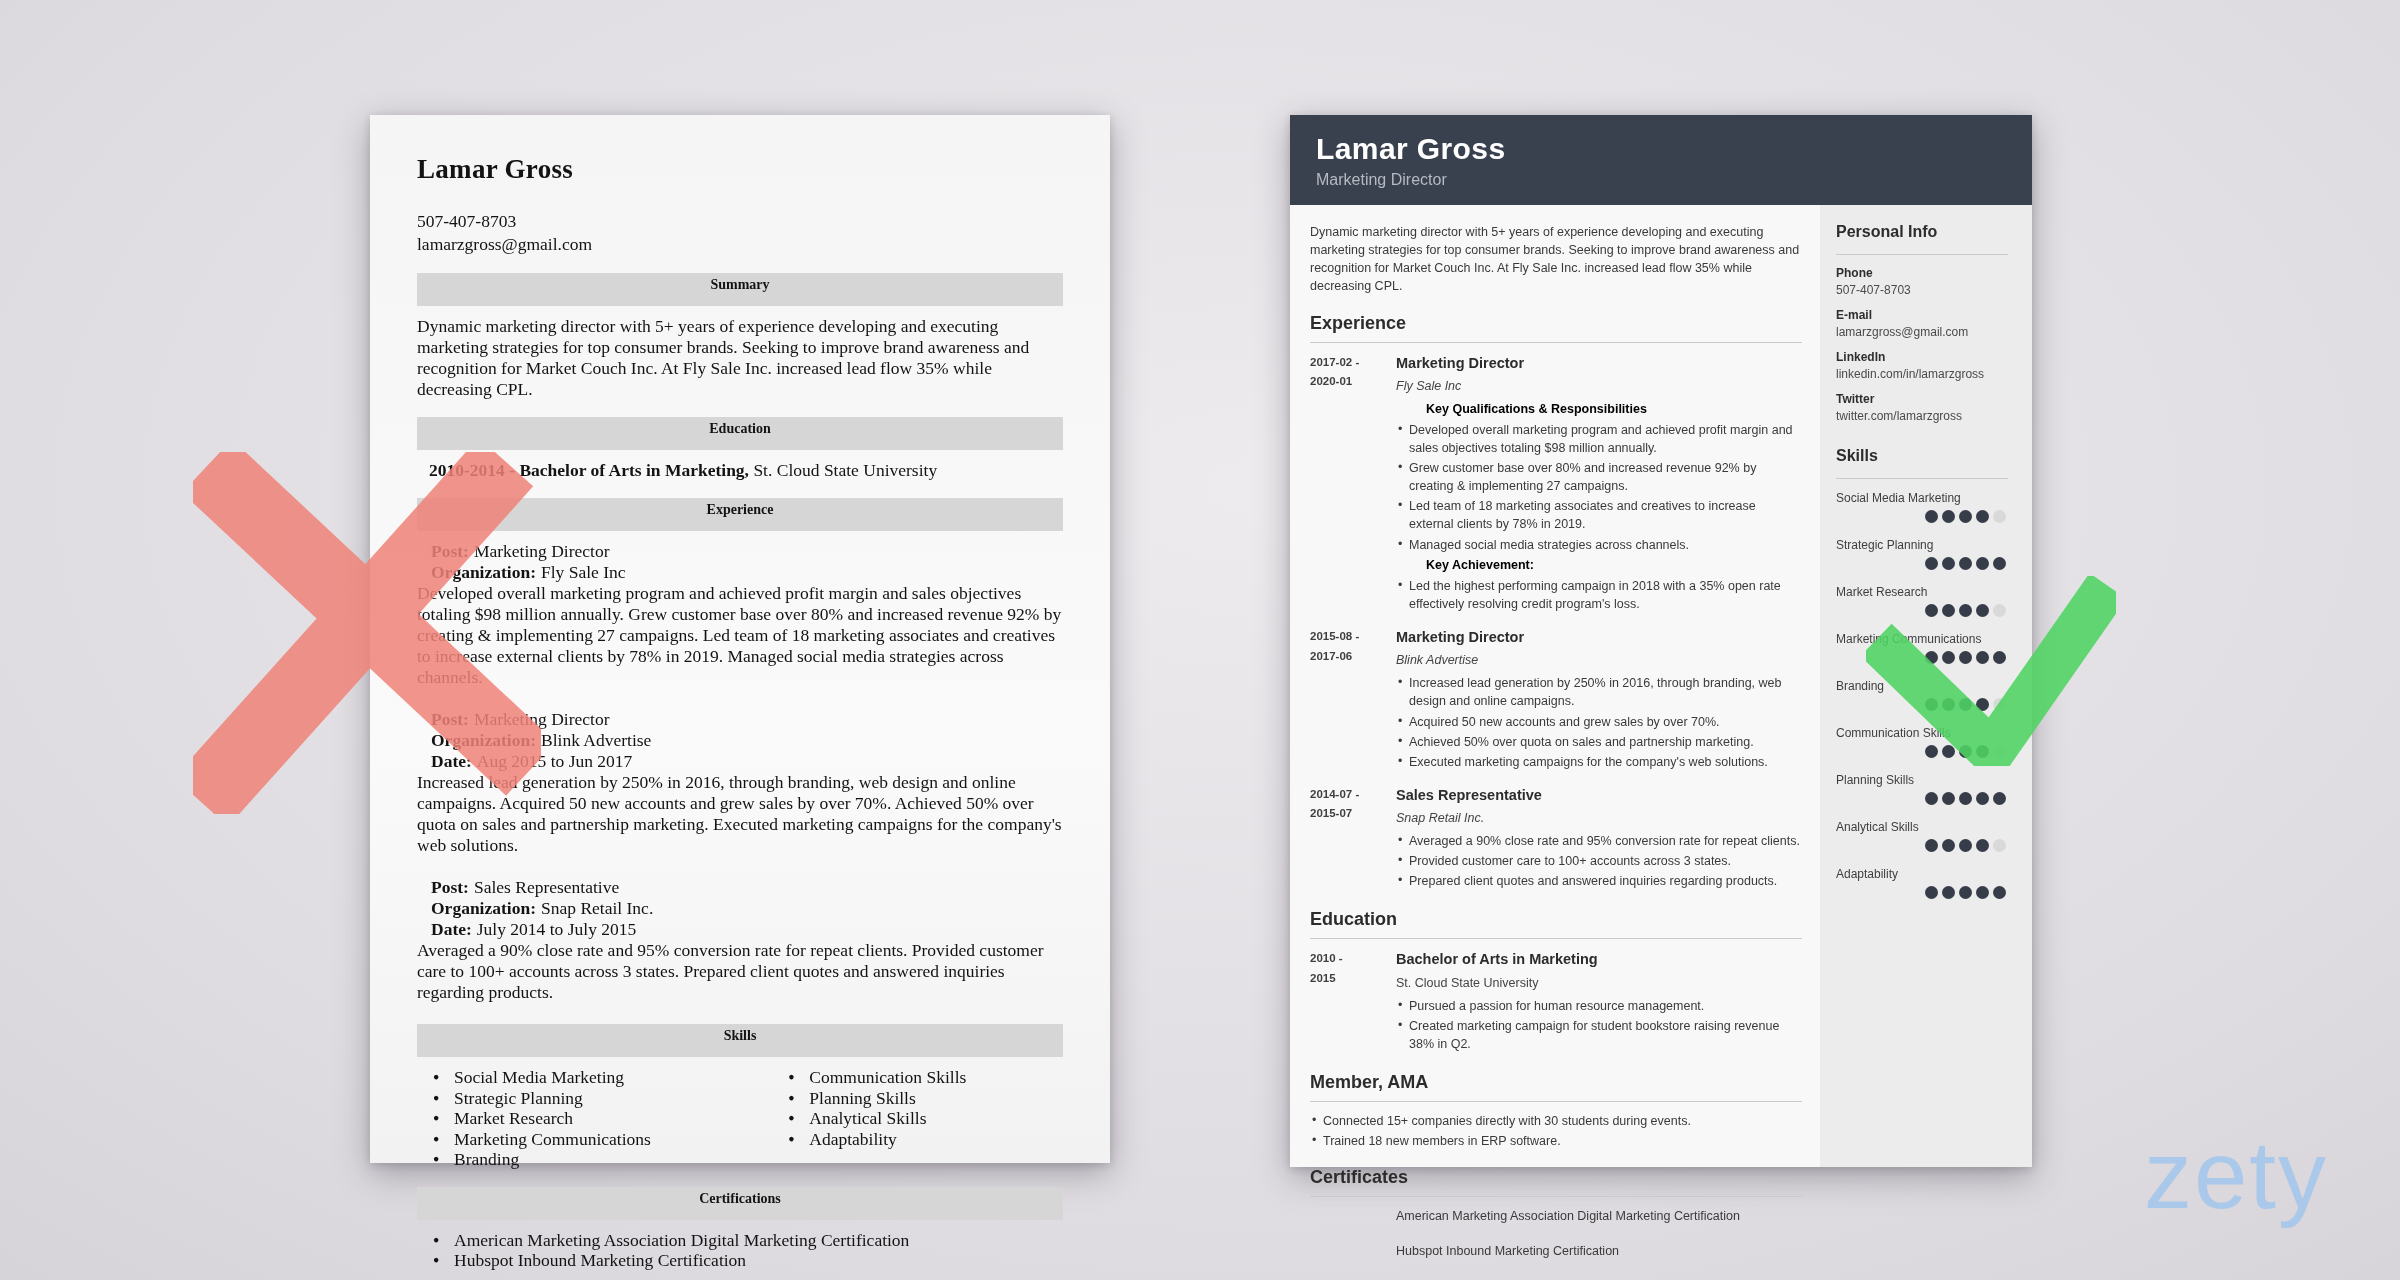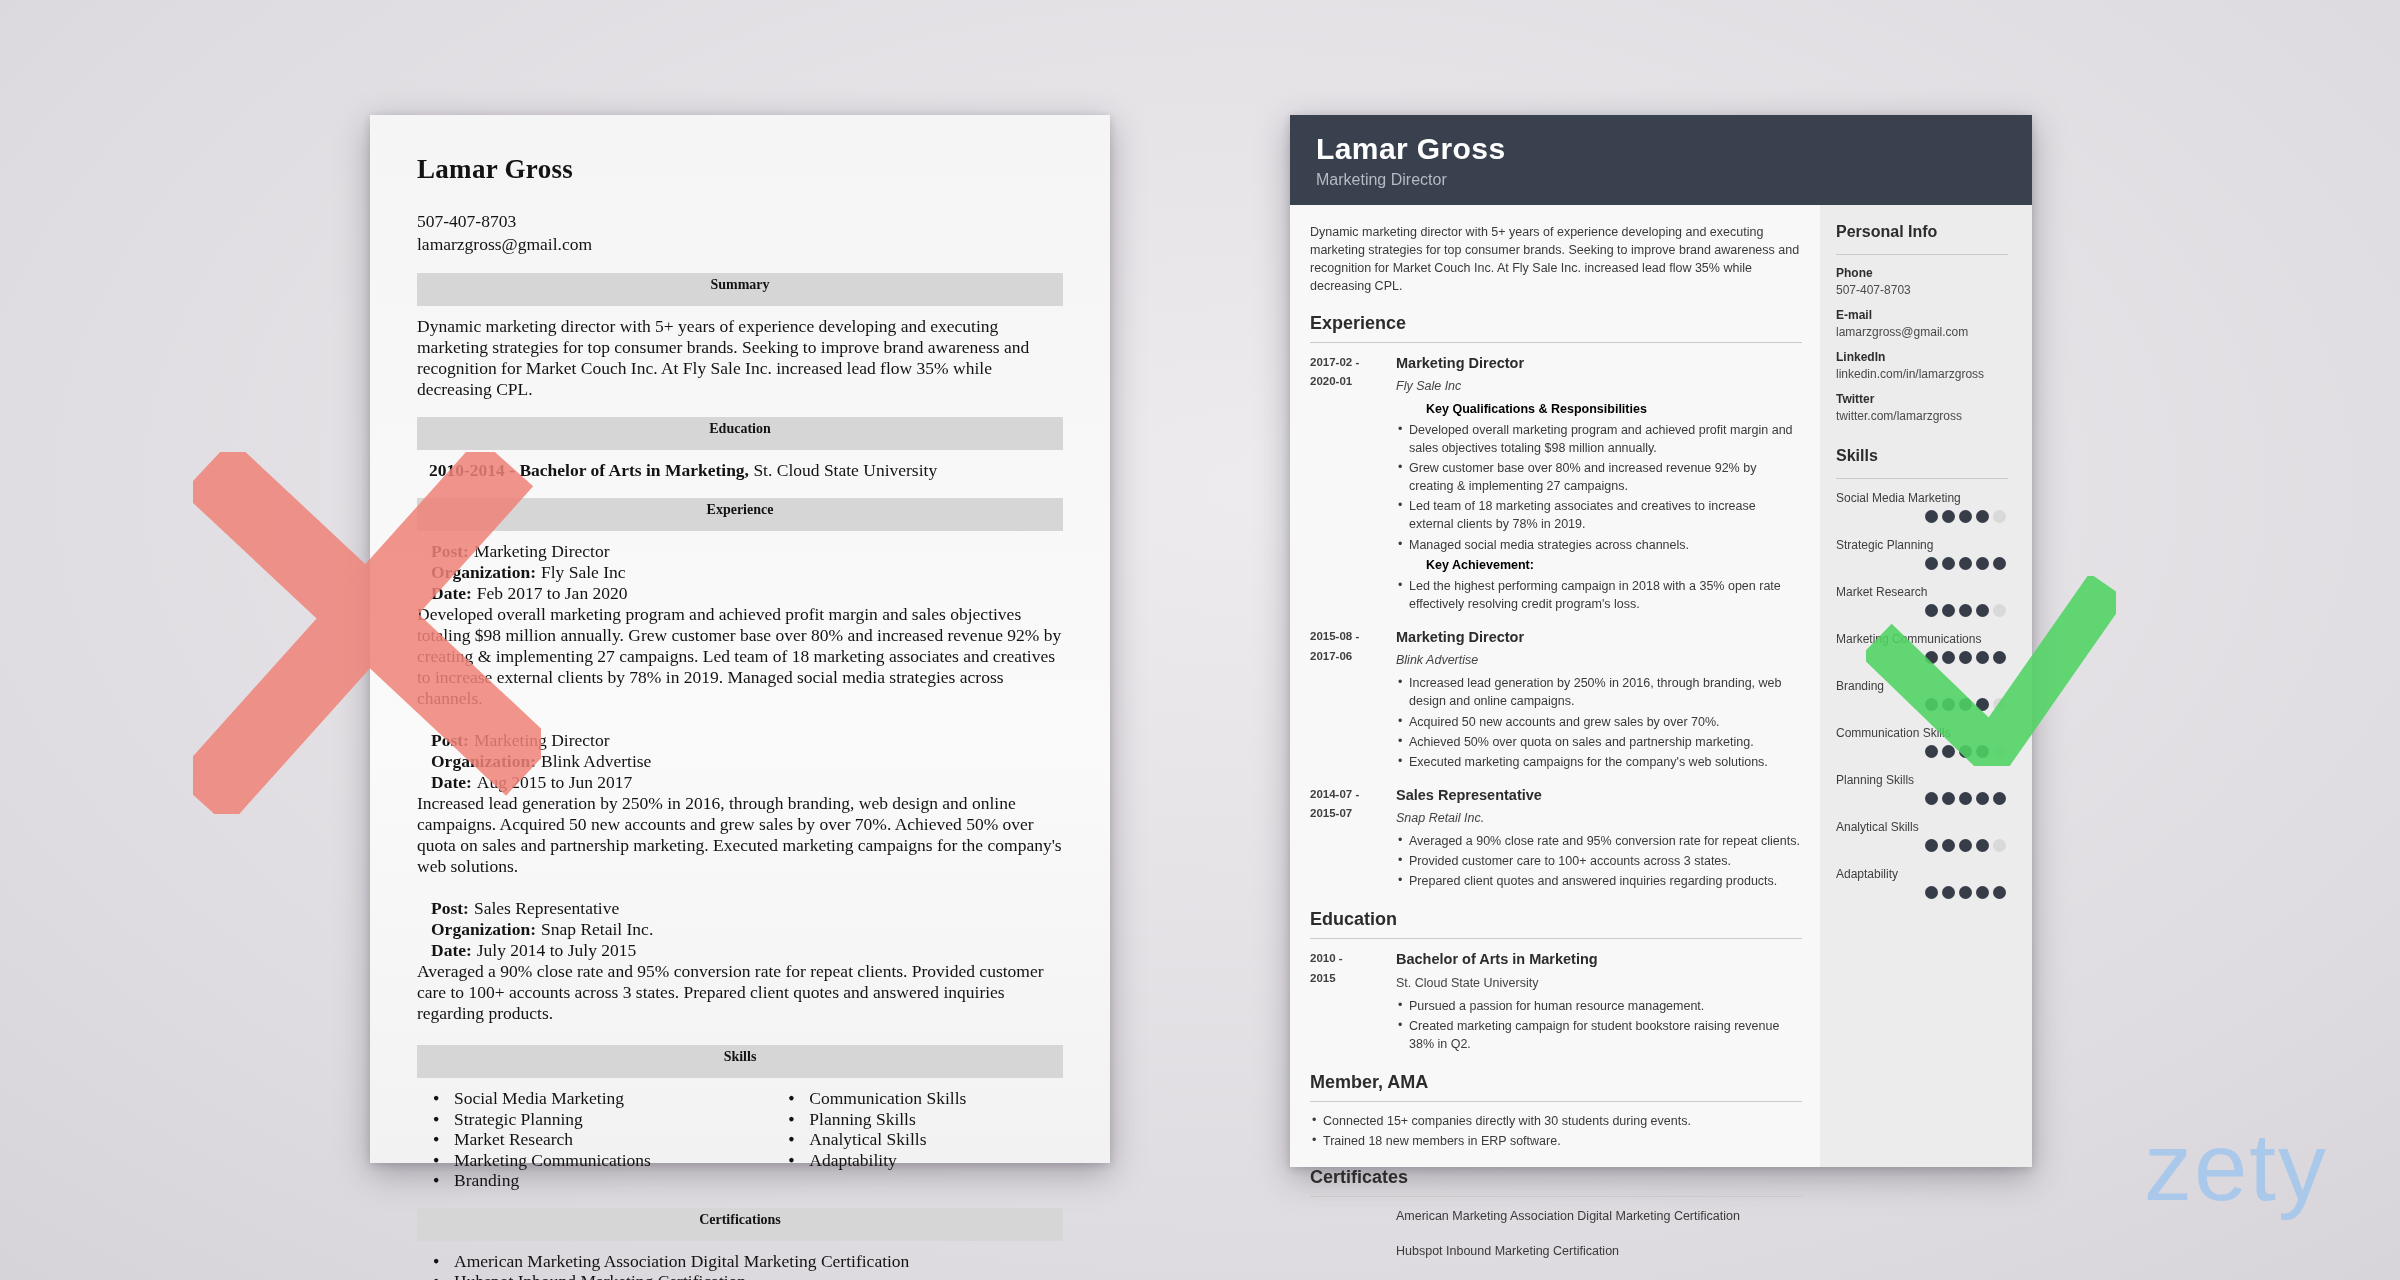--- a/index.html
+++ b/index.html
@@ -79,21 +79,21 @@
   .a-dots { text-align:right; margin-top:5px; padding-right:2px; }
   .dot { display:inline-block; width:13px; height:13px; border-radius:50%; background:#d9d9d9; margin-left:4px; }
   .dot.on { background:#363d49; }
 
   
   .cross-mark { position:absolute; left:193px; top:452px; width:348px; height:362px; opacity:.85; }
   .check-mark { position:absolute; left:1866px; top:576px; width:250px; height:190px; opacity:.88; }
 
   
   .zety {
-    position:absolute; right:72px; bottom:58px;
+    position:absolute; right:72px; bottom:50px;
     font-size:96px; font-weight:300; letter-spacing:2px;
     color:#a9c8ea; font-family:"Liberation Sans", sans-serif;
   }
 </style>
 </head>
 <body>
 
 <div class="page page-bad">
   <div class="bad-name">Lamar Gross</div>
   <div class="bad-contact">
@@ -108,21 +108,20 @@
   <div class="bad-edu">
     <b>2010-2014 - Bachelor of Arts in Marketing,</b>
     <span>St. Cloud State University</span>
   </div>
 
   <div class="bar">Experience</div>
 
   <div class="bad-job">
     <div class="bad-line"><b>Post:</b><span>Marketing Director</span></div>
     <div class="bad-line"><b>Organization:</b><span>Fly Sale Inc</span></div>
-    <div class="bad-line"><b>Date:</b><span>Feb 2017 to Jan 2020</span></div>
     <div>Developed overall marketing program and achieved profit margin and sales objectives totaling $98 million annually. Grew customer base over 80% and increased revenue 92% by creating &amp; implementing 27 campaigns. Led team of 18 marketing associates and creatives to increase external clients by 78% in 2019. Managed social media strategies across channels.</div>
   </div>
 
   <div class="bad-job">
     <div class="bad-line"><b>Post:</b><span>Marketing Director</span></div>
     <div class="bad-line"><b>Organization:</b><span>Blink Advertise</span></div>
     <div class="bad-line"><b>Date:</b><span>Aug 2015 to Jun 2017</span></div>
     <div>Increased lead generation by 250% in 2016, through branding, web design and online campaigns. Acquired 50 new accounts and grew sales by over 70%. Achieved 50% over quota on sales and partnership marketing. Executed marketing campaigns for the company's web solutions.</div>
   </div>
 

